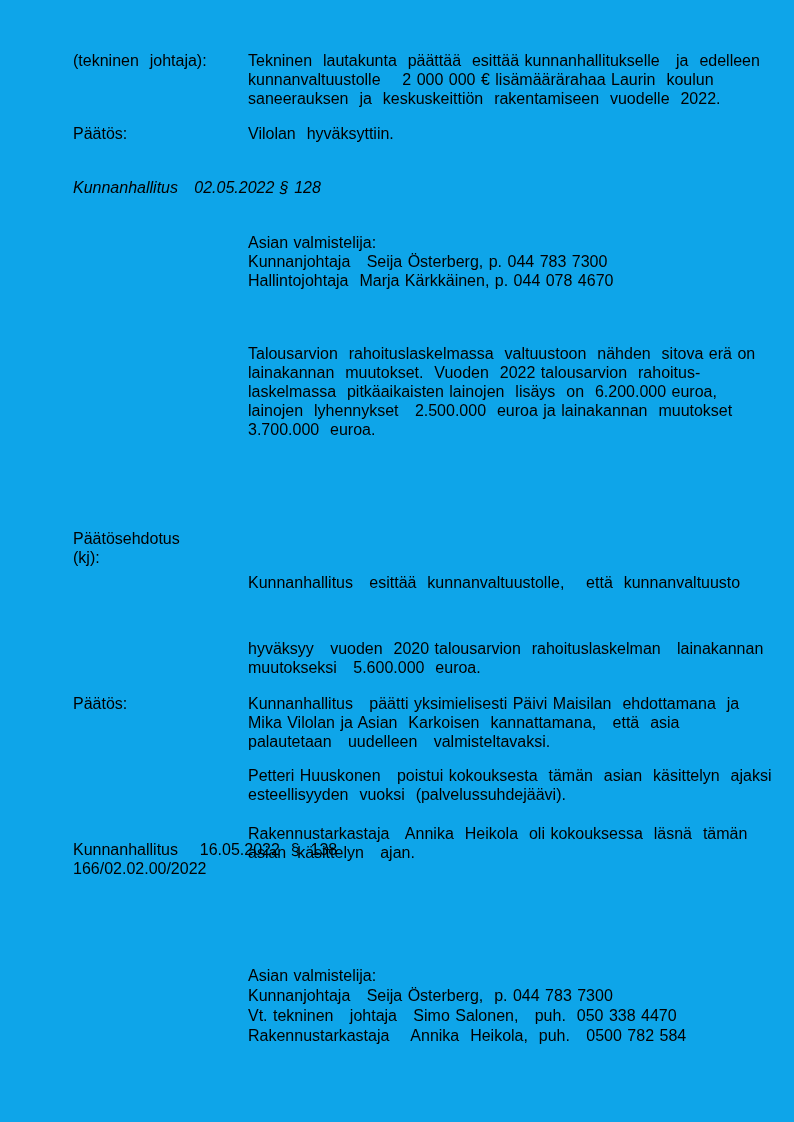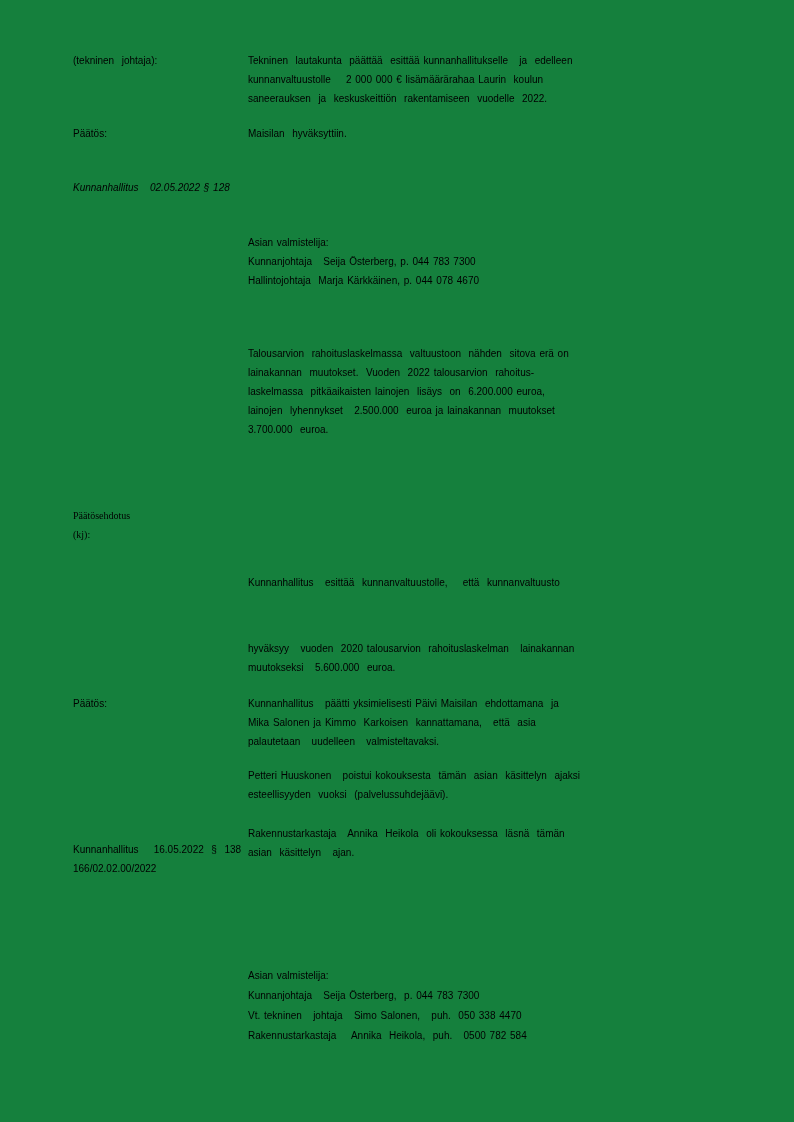--- a/index.html
+++ b/index.html
@@ -4,65 +4,65 @@
 <style>
   html, body {
     margin: 0;
     padding: 0;
     background: #ffffff;
   }
   #page {
     position: relative;
     width: 794px;
     height: 1122px;
-    background: #15803d;
+    background: #0ea5e9;
     color: #000000;
     font-family: "Liberation Sans", sans-serif;
-    font-size: 10px;
+    font-size: 16px;
     line-height: 19px;
     overflow: hidden;
   }
   .t {
     position: absolute;
     white-space: pre;
     word-spacing: 1px;
   }
   
   .col-label { left: 73px; }
   
   .col-body { left: 248px; }
 
   .y-row1   { top: 51px; }
   .y-row2   { top: 124px; }
   .y-head1  { top: 178px; font-style: italic; }
   .y-prep1  { top: 233px; }
   .y-para5  { top: 344px; }
   .y-para6  { top: 434px; }
-  .y-propkj { top: 506px; font-family: Liberation Serif, serif; }
+  .y-propkj { top: 529px; }
   .y-propkj-body { top: 573px; }
   .y-grant  { top: 584px; }
   .y-approve{ top: 639px; }
   .y-dec2   { top: 694px; }
   .y-pett   { top: 766px; }
   .y-rak    { top: 824px; }
   .y-head2  { top: 840px; }
   .y-prep2  { top: 966px; line-height: 20px; }
 </style>
 </head>
 <body>
 
 <div id="page">
 
   <div class="t col-label y-row1">(tekninen  johtaja):</div>
   <div class="t col-body y-row1">Tekninen  lautakunta  päättää  esittää kunnanhallitukselle   ja  edelleen
 kunnanvaltuustolle    2 000 000 € lisämäärärahaa Laurin  koulun
 saneerauksen  ja  keskuskeittiön  rakentamiseen  vuodelle  2022.</div>
 
   <div class="t col-label y-row2">Päätös:</div>
-  <div class="t col-body y-row2">Maisilan  hyväksyttiin.</div>
+  <div class="t col-body y-row2">Vilolan  hyväksyttiin.</div>
 
   <div class="t col-label y-head1">Kunnanhallitus   02.05.2022 § 128</div>
 
   <div class="t col-body y-prep1">Asian valmistelija:
 Kunnanjohtaja   Seija Österberg, p. 044 783 7300
 Hallintojohtaja  Marja Kärkkäinen, p. 044 078 4670</div>
 
   <div class="t col-body y-para5">Talousarvion  rahoituslaskelmassa  valtuustoon  nähden  sitova erä on
 lainakannan  muutokset.  Vuoden  2022 talousarvion  rahoitus-
 laskelmassa  pitkäaikaisten lainojen  lisäys  on  6.200.000 euroa,
@@ -73,21 +73,21 @@
   <div class="t col-label y-propkj">Päätösehdotus
 (kj):</div>
   <div class="t col-body y-propkj-body">Kunnanhallitus   esittää  kunnanvaltuustolle,    että  kunnanvaltuusto</div>
 
 
   <div class="t col-body y-approve">hyväksyy   vuoden  2020 talousarvion  rahoituslaskelman   lainakannan
 muutokseksi   5.600.000  euroa.</div>
 
   <div class="t col-label y-dec2">Päätös:</div>
   <div class="t col-body y-dec2">Kunnanhallitus   päätti yksimielisesti Päivi Maisilan  ehdottamana  ja
-Mika Salonen ja Kimmo  Karkoisen  kannattamana,   että  asia
+Mika Vilolan ja Asian  Karkoisen  kannattamana,   että  asia
 palautetaan   uudelleen   valmisteltavaksi.</div>
 
   <div class="t col-body y-pett">Petteri Huuskonen   poistui kokouksesta  tämän  asian  käsittelyn  ajaksi
 esteellisyyden  vuoksi  (palvelussuhdejäävi).</div>
 
   <div class="t col-body y-rak">Rakennustarkastaja   Annika  Heikola  oli kokouksessa  läsnä  tämän
 asian  käsittelyn   ajan.</div>
 
   <div class="t col-label y-head2">Kunnanhallitus    16.05.2022  §  138
 166/02.02.00/2022</div>

